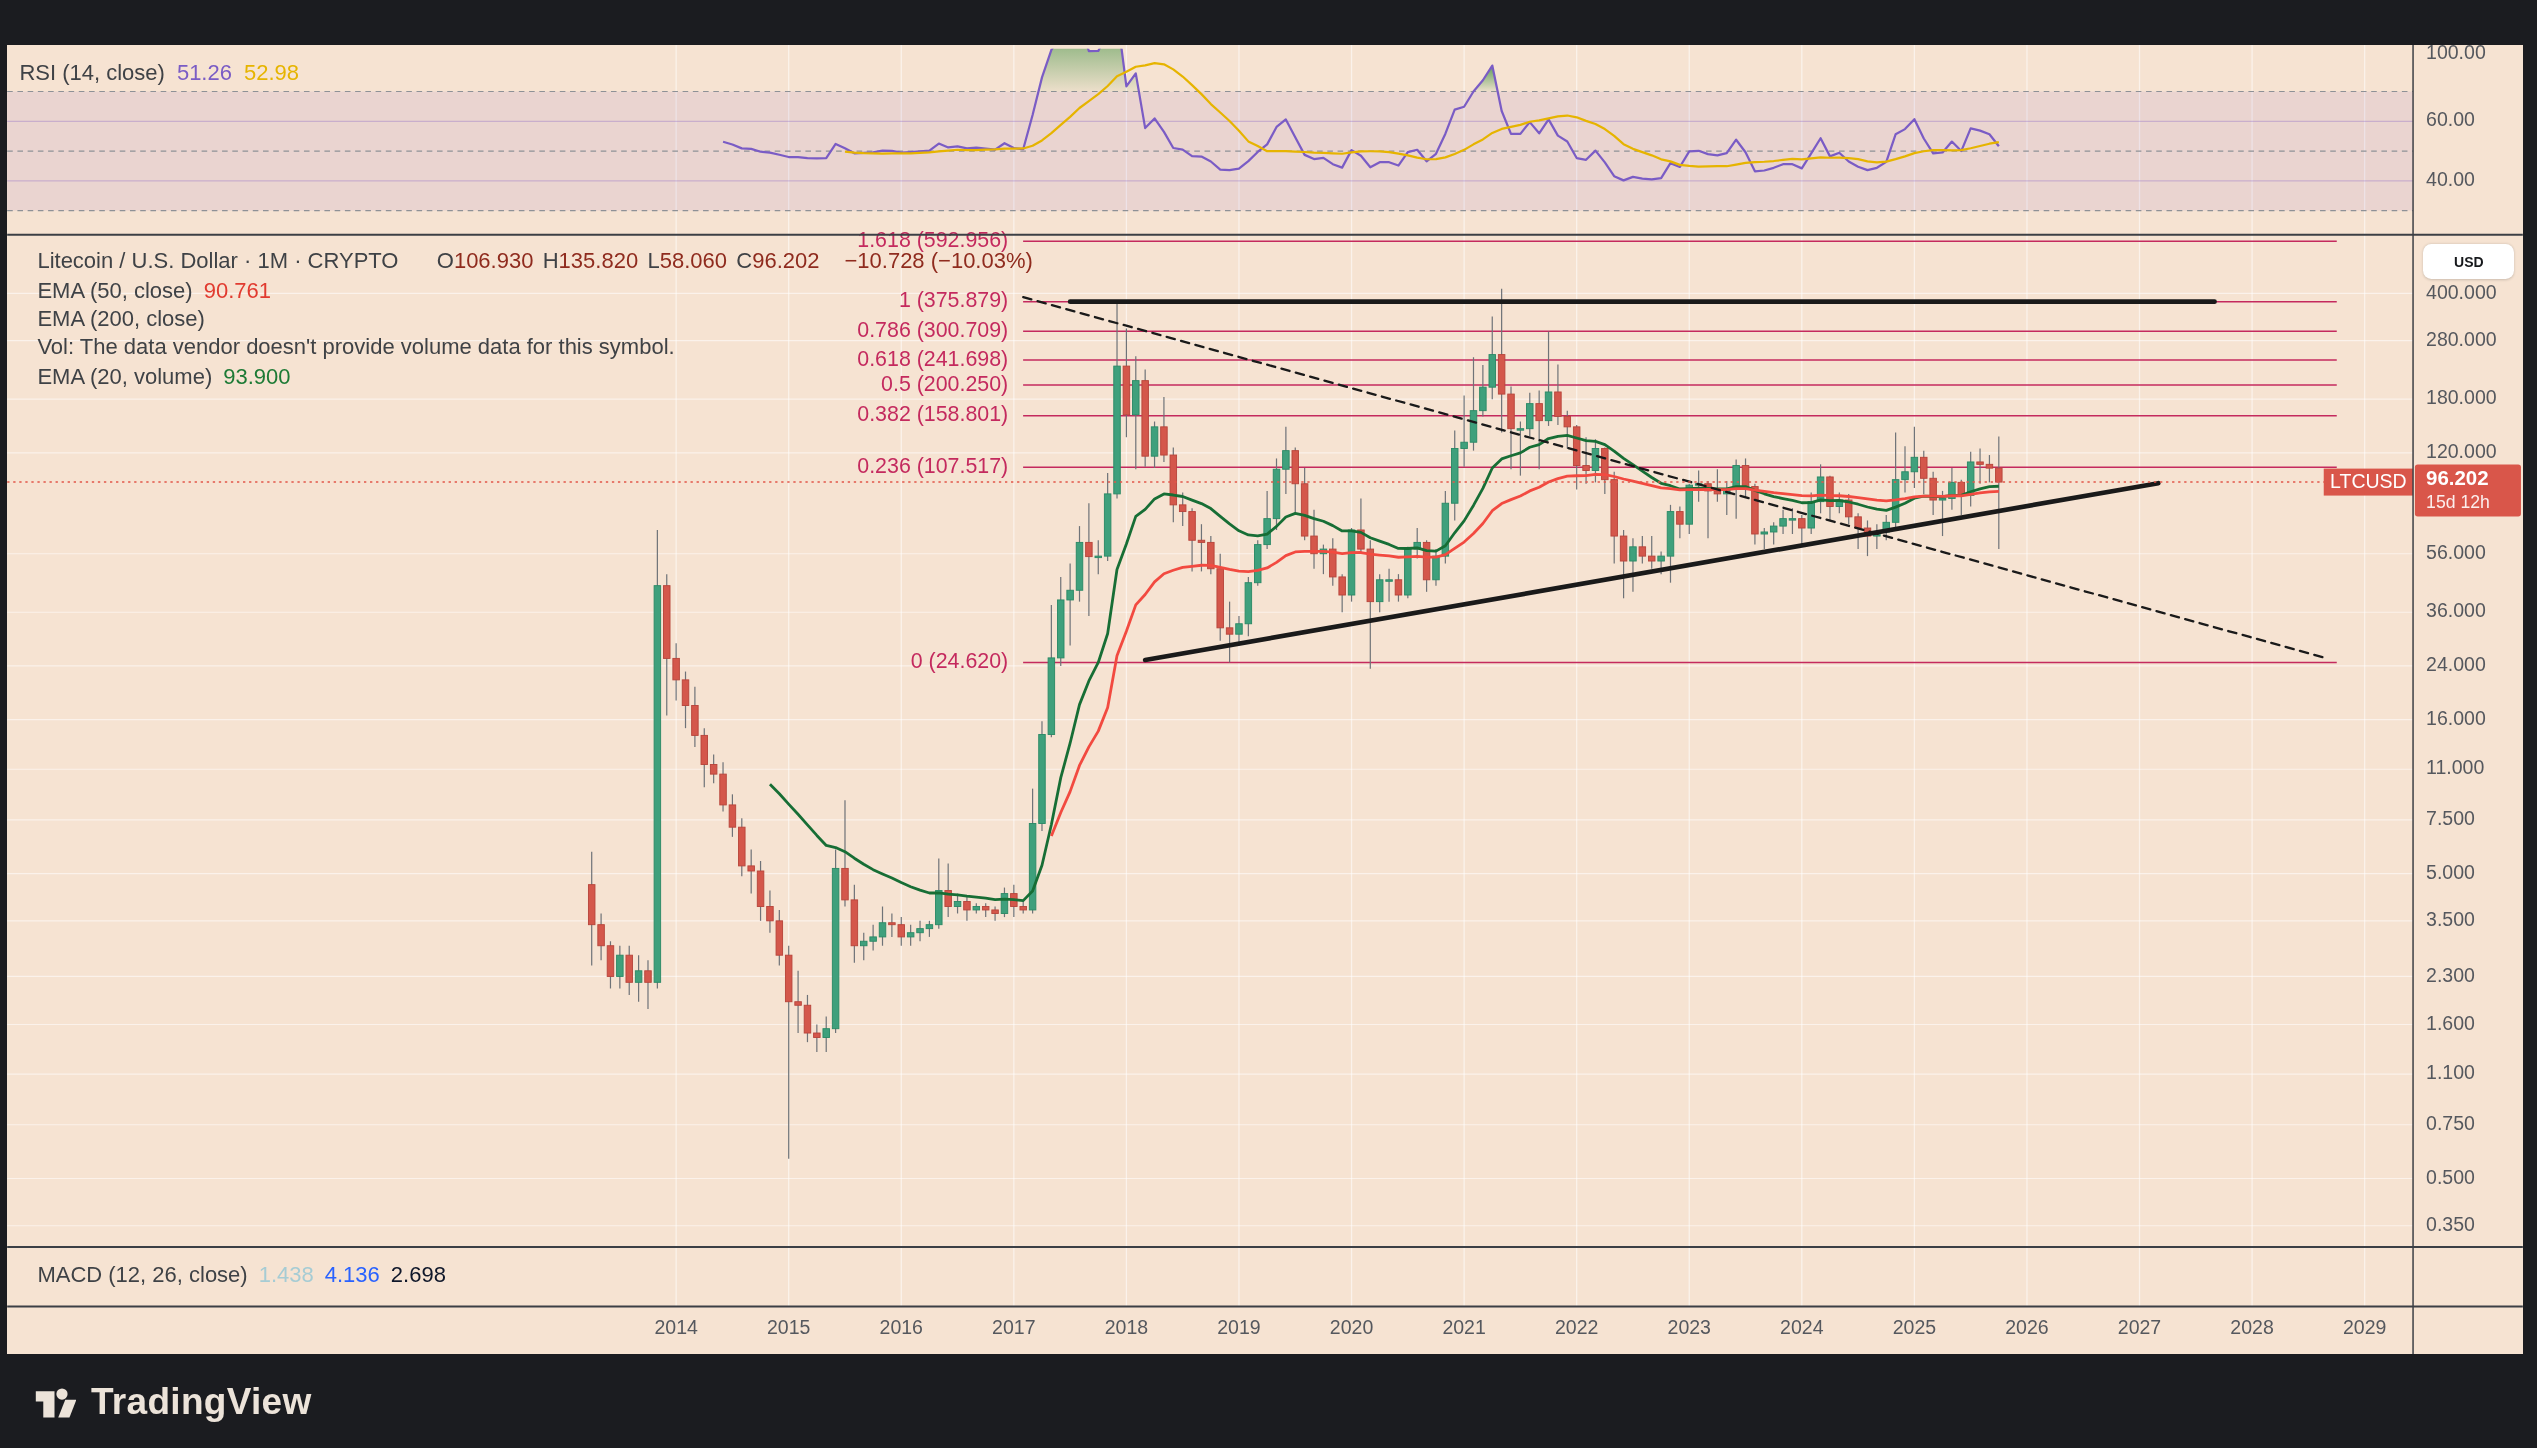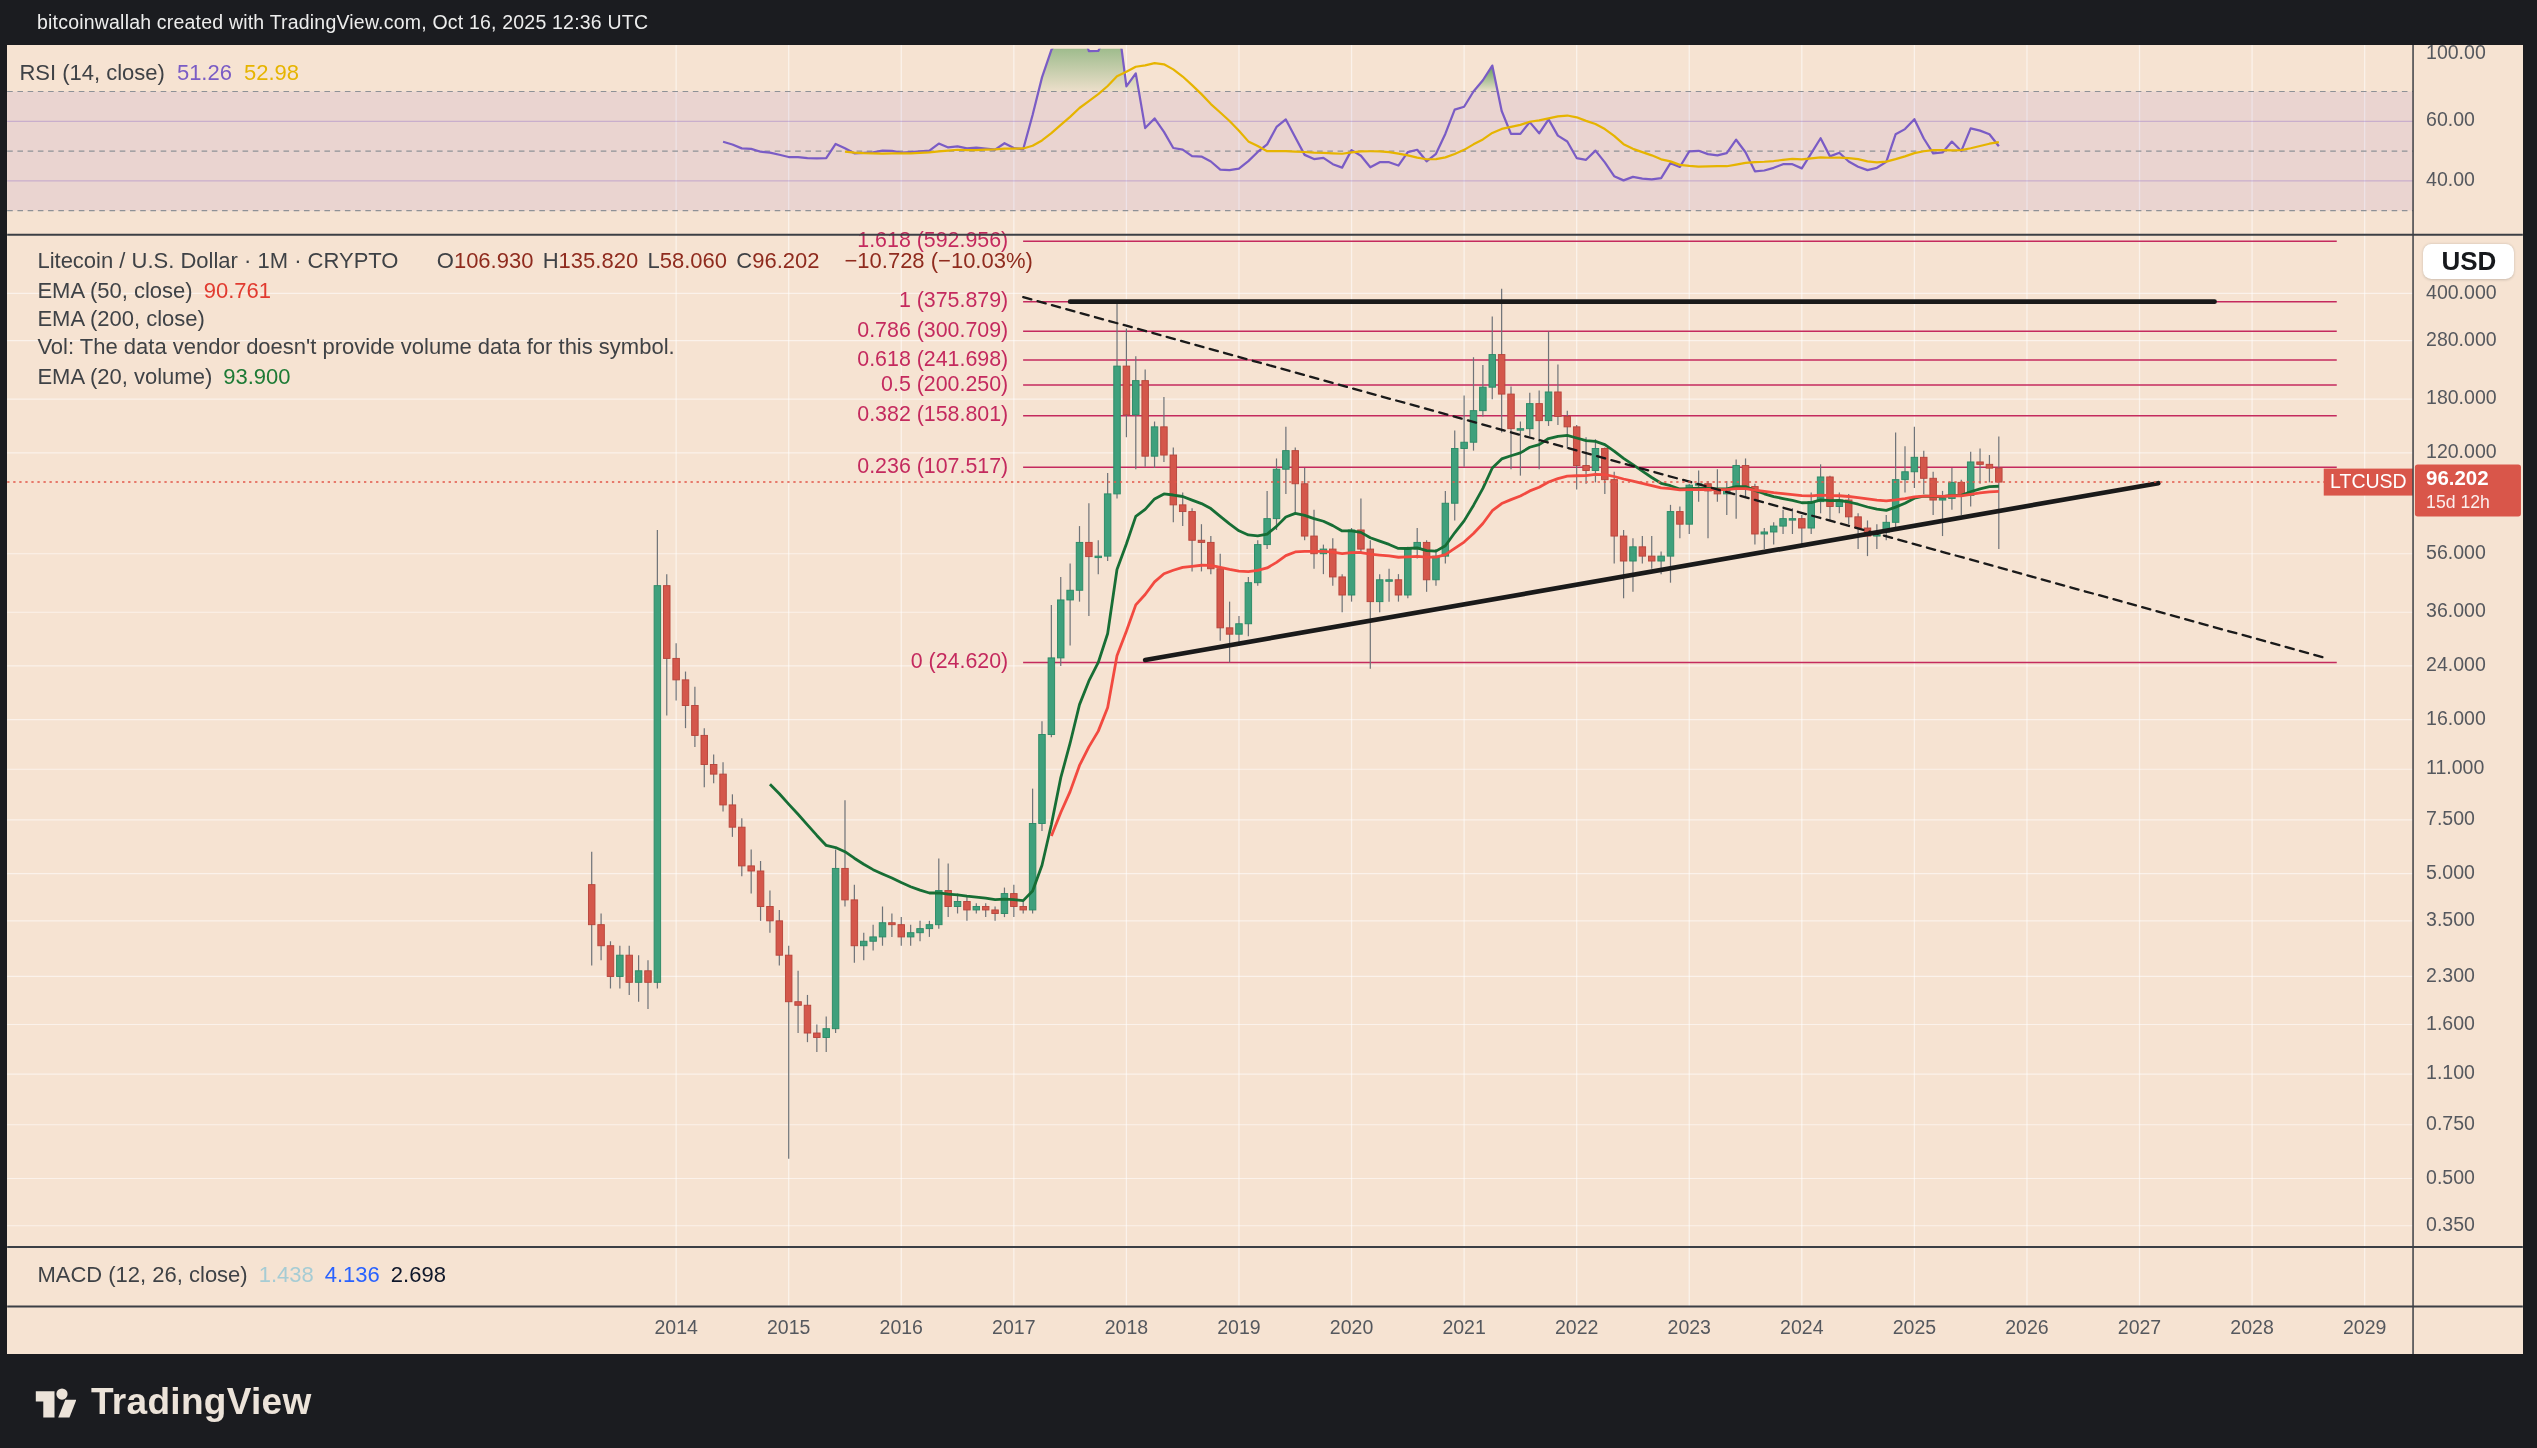--- a/index.html
+++ b/index.html
@@ -19,34 +19,31 @@
   #legend-rsi{left:12px;top:16px;gap:12px;}
   #legend-row1{left:30px;top:204px;gap:12px;}
   #legend-row1 .title{margin-right:17px;}
   #legend-row1 .chg{color:#8f2b1e;margin-left:13px;}
   #legend-row2{left:30px;top:234px;}
   #legend-row3{left:30px;top:262px;}
   #legend-row4{left:30px;top:290px;}
   #legend-row5{left:30px;top:320px;}
   #legend-macd{left:30px;top:1218px;}
   #usd-btn{position:absolute;left:2416px;top:199px;width:91px;height:35px;background:#ffffff;
-           border-radius:8.4px;color:#17191c;font-size:26px;font-weight:700;display:flex;
+           border-radius:8.4px;color:#17191c;font-size:14px;font-weight:700;display:flex;
            align-items:center;justify-content:center;box-shadow:0 0.9px 2.8px rgba(0,0,0,.18);cursor:pointer;}
   #footer{position:absolute;left:0;top:1354px;width:2268px;height:95px;background:#1b1c20;
           display:flex;align-items:center;padding-left:33px;box-sizing:border-box;gap:15px;color:#ece3d9;}
   #footer .word{font-size:37px;font-weight:700;letter-spacing:0.3px;}
 </style>
 </head>
 <body>
 
 <div id="page">
 
-  <div id="top-bar">
-    <span>bitcoinwallah created with TradingView.com, Oct 16, 2025 12:36 UTC</span>
-  </div>
 
   <div id="chart">
     <svg id="plot-svg" width="2516" height="1309" viewBox="0 0 2704 1407">
         <defs>
           <clipPath id="clip-main">
             <rect x="0" y="204" width="2586" height="1088"></rect>
           </clipPath>
           <clipPath id="clip-rsi">
             <rect x="0" y="4" width="2586" height="198"></rect>
           </clipPath>

